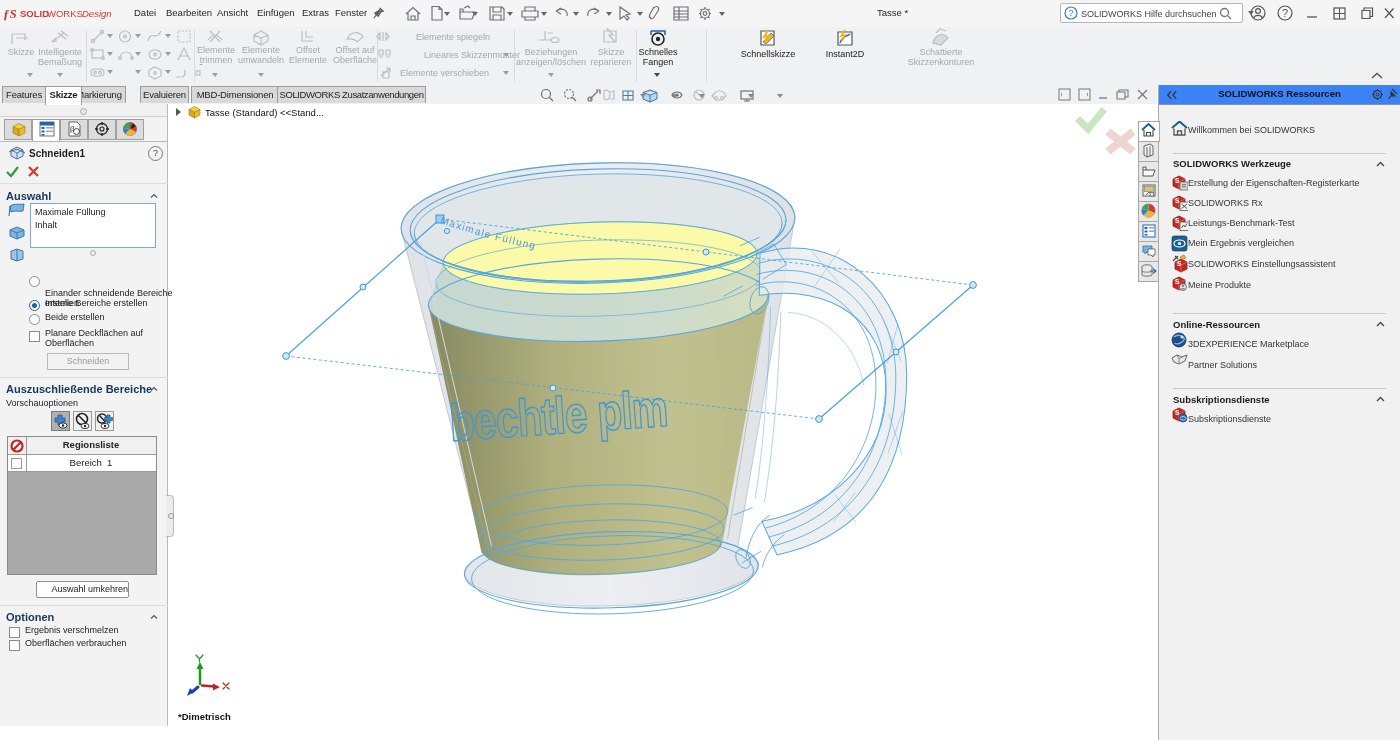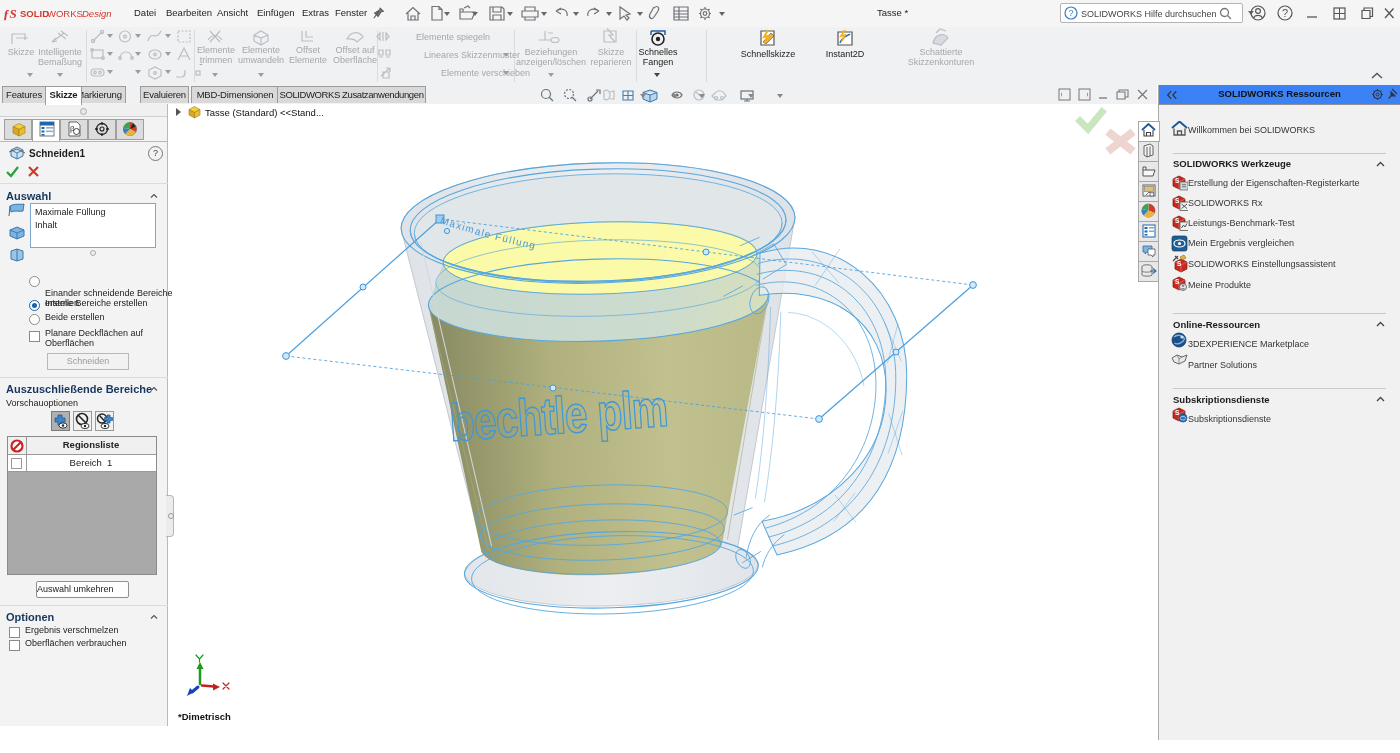--- a/index.html
+++ b/index.html
@@ -321,21 +321,21 @@
       <div class="rcaret" style="left:165px;top:43px;"></div>
     <div class="rlbl" style="left:186px;top:18px;width:60px;">Elemente<br><span style="text-decoration:underline">t</span>rimmen</div>
     <div class="rcaret" style="left:212px;top:46px;"></div>
     <div class="rlbl" style="left:226px;top:18px;width:70px;">Elemente<br>umwandeln</div>
     <div class="rcaret" style="left:258px;top:46px;"></div>
     <div class="rlbl" style="left:283px;top:18px;width:50px;">Offset<br>Elemente</div>
     <div class="rlbl" style="left:320px;top:18px;width:70px;">Offset auf<br>Oberfläche</div>
     <div class="rlbl" style="left:400px;top:5px;width:130px;text-align:left;margin-left:16px;">Elemente spiegeln</div>
     <div class="rlbl" style="left:400px;top:23px;width:130px;text-align:left;margin-left:24px;">Lineares Skizzenmuster</div>
     <div class="rcaret" style="left:503px;top:26px;"></div>
-    <div class="rlbl" style="left:400px;top:41px;width:130px;text-align:right;">Elemente verschieben</div>
+    <div class="rlbl" style="left:400px;top:41px;width:130px;text-align:left;">Elemente verschieben</div>
     <div class="rcaret" style="left:503px;top:44px;"></div>
     <div class="rlbl" style="left:511px;top:20px;width:80px;">Beziehungen<br>anzeigen/löschen</div>
     <div class="rcaret" style="left:548px;top:46px;"></div>
     <div class="rlbl" style="left:581px;top:20px;width:60px;">Skizze<br>reparieren</div>
     <div class="rlblb" style="left:628px;top:20px;width:60px;">Schnelles<br>Fangen</div>
     <div class="rcaret" style="left:654px;top:46px;border-top-color:#444;"></div>
     <div class="rlblb" style="left:728px;top:22px;width:80px;">Schnellskizze</div>
     <div class="rlblb" style="left:815px;top:22px;width:60px;">Instant2D</div>
     <div class="rlbl" style="left:899px;top:20px;width:84px;">Schattierte<br>Skizzenkonturen</div>
     <svg class="abs" style="left:1370px;top:44px;" width="14" height="10" viewBox="0 0 14 10">
@@ -510,21 +510,21 @@
           <circle cx="7" cy="7" r="5.5" fill="#fff" stroke="#cc2222" stroke-width="2.2"></circle>
           <path d="M3.5 10.5 L10.5 3.5" stroke="#cc2222" stroke-width="2.2"></path>
         </svg>
       <div class="abs" style="left:19px;top:2px;width:128px;text-align:center;font-size:9.5px;font-weight:bold;color:#222;">Regionsliste</div>
     </div>
     <div class="abs" style="left:8px;top:351px;width:148px;height:17px;background:#ffffff;border-bottom:1px solid #9a9a9a;box-sizing:border-box;">
       <div class="abs" style="left:18px;top:0;width:1px;height:17px;background:#9a9a9a;"></div>
       <div class="checkbox" style="left:3px;top:3px;border-color:#999;"></div>
       <div class="abs" style="left:19px;top:2px;width:128px;text-align:center;font-size:9.5px;color:#222;">Bereich&nbsp;&nbsp;1</div>
     </div>
-    <div class="abs" style="left:36px;top:477px;width:93px;height:17px;background:#fdfdfd;border:1px solid #8f8f8f;border-radius:2px;box-sizing:border-box;font-size:9px;color:#222;text-align:left;line-height:15px;">Auswahl umkehren</div>
+    <div class="abs" style="left:36px;top:477px;width:93px;height:17px;background:#fdfdfd;border:1px solid #8f8f8f;border-radius:2px;box-sizing:border-box;font-size:9px;color:#222;text-align:right;line-height:15px;">Auswahl umkehren</div>
     <div class="hsep" style="top:501px;"></div>
 
     <div class="grouphdr" style="top:507px;">Optionen</div>
     <svg class="chev" style="top:509px;" viewBox="0 0 8 8">
         <path d="M1 5.5 L4 2.5 L7 5.5" fill="none" stroke="#555" stroke-width="1.2"></path>
       </svg>
     <div class="checkbox" style="left:9px;top:523px;"></div>
     <div class="pmtext" style="left:25px;top:521px;">Ergebnis verschmelzen</div>
     <div class="checkbox" style="left:9px;top:536px;"></div>
     <div class="pmtext" style="left:25px;top:534px;">Oberflächen verbrauchen</div>

